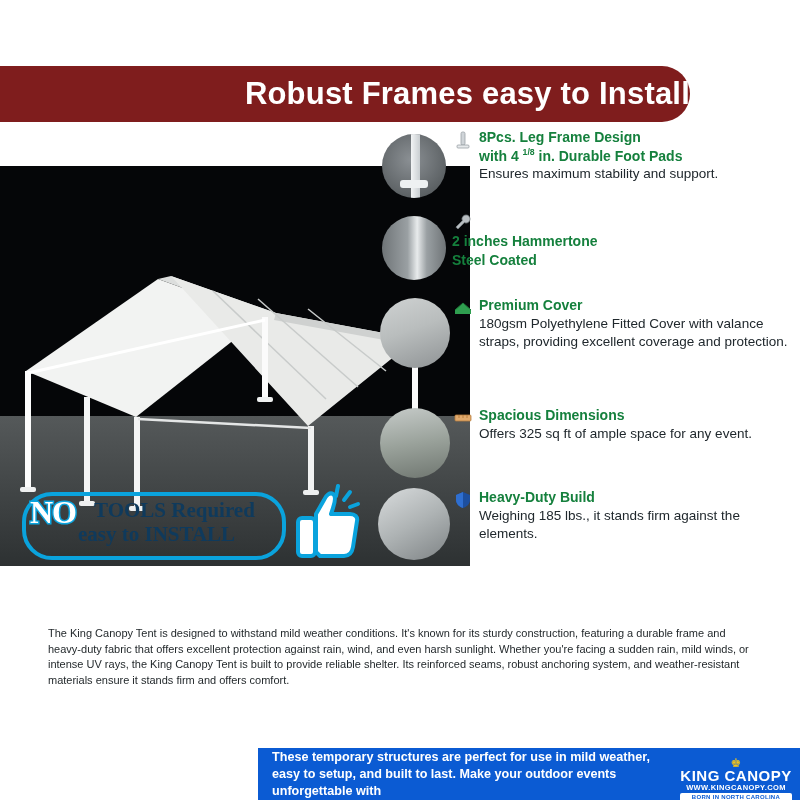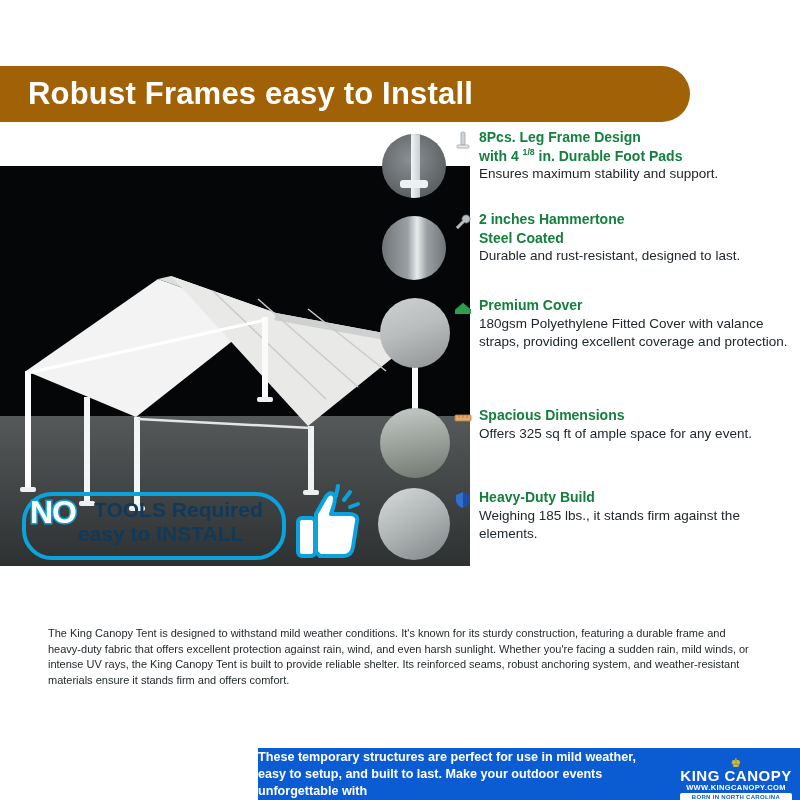--- a/index.html
+++ b/index.html
@@ -15,25 +15,26 @@
     position: relative;
   }
 
   
   .header-banner {
     position: absolute;
     left: 0;
     top: 66px;
     width: 690px;
     height: 56px;
-    background: #a16207;
+    background: #7f1d1d;
     border-top-right-radius: 28px;
     border-bottom-right-radius: 28px;
     display: flex;
     align-items: center;
+    justify-content: flex-end;
   }
   .header-title {
     color: #ffffff;
     font-size: 31px;
     font-weight: bold;
     letter-spacing: 0.2px;
     padding-left: 28px;
     white-space: nowrap;
   }
 
@@ -65,20 +66,21 @@
     height: 290px;
   }
 
   
   .no-tools {
     position: absolute;
     left: 22px;
     top: 492px;
     width: 260px;
     height: 66px;
+    font-family: Liberation Serif, serif;
   }
   .no-tools-border {
     position: absolute;
     left: 0; top: 0;
     width: 256px; height: 60px;
     border: 4px solid #0aa3dd;
     border-radius: 30px;
     background: rgba(255,255,255,0.0);
   }
   .nt-no {
@@ -203,20 +205,21 @@
   
   .footer {
     position: absolute;
     left: 258px;
     top: 748px;
     width: 542px;
     height: 52px;
     background: #0b5bd3;
     display: flex;
     align-items: center;
+    padding-left: 14px;
     box-sizing: border-box;
   }
   .footer-text {
     color: #ffffff;
     font-size: 12.6px;
     font-weight: bold;
     line-height: 1.35;
     width: 400px;
   }
   .footer-logo {
@@ -325,31 +328,30 @@
           <rect x="3" y="14" width="12" height="3" rx="1" fill="#e7eaec" stroke="#9aa1a6" stroke-width="0.8"></rect>
         </svg>
     </div>
     <div class="feature-text">
       <div class="feature-title">8Pcs.  Leg Frame Design</div>
       <div class="feature-title"><span>with 4 </span><sup>1/8</sup><span> in. Durable Foot Pads</span></div>
       <div>Ensures maximum stability and support.</div>
     </div>
   </div>
 
-  <div class="feature" style="min-height:76px;">
+  <div class="feature" style="min-height:76px;flex-direction:column;">
     <div class="circ c2"></div>
     <div class="feature-icon">
       <svg width="18" height="18" viewBox="0 0 18 18">
           <path d="M12 2a4 4 0 0 0-3.6 5.7L2 14.1 3.9 16l6.4-6.4A4 4 0 1 0 12 2z" fill="#b9bec2" stroke="#7f868a" stroke-width="0.8"></path>
         </svg>
     </div>
     <div class="feature-text">
       <div class="feature-title">2 inches Hammertone</div>
       <div class="feature-title">Steel Coated</div>
-      <div>Durable and rust-resistant, designed to last.</div>
     </div>
   </div>
 
   <div class="feature" style="min-height:100px;">
     <div class="circ c3"></div>
     <div class="feature-icon">
       <svg width="18" height="18" viewBox="0 0 18 18">
           <path d="M1 11 L9 4 L17 11 L17 15 L1 15 Z" fill="#2f9e4f"></path>
           <path d="M1 11 L9 4 L17 11" fill="none" stroke="#1d7a39" stroke-width="1"></path>
         </svg>

